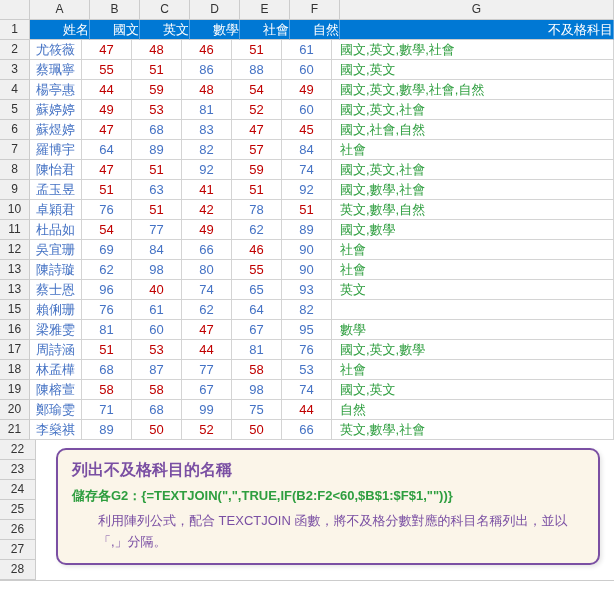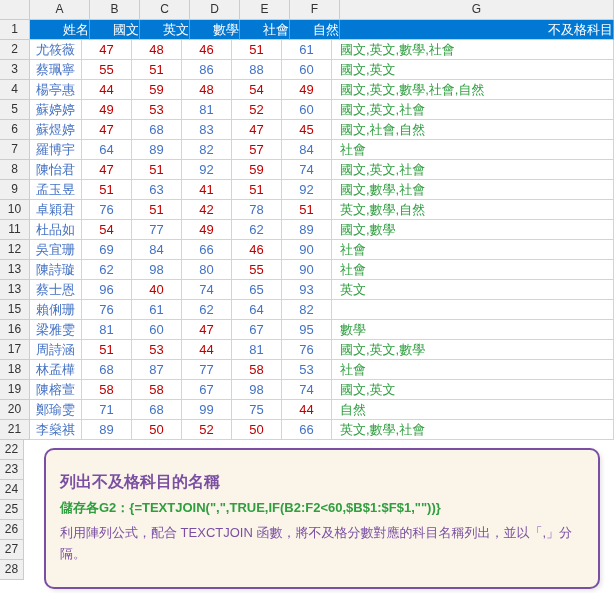--- a/index.html
+++ b/index.html
@@ -11,26 +11,26 @@
   .rowhead { width: 30px; background: #f0f0f0; border-right: 1px solid #ccc; border-bottom: 1px solid #ccc; text-align: center; color: #333; line-height: 19px; font-size: 12px; }
   .header-cell { background: #0078d4; color: #fff; border-right: 1px solid #5ba3e0; border-bottom: 1px solid #ccc; text-align: right; line-height: 19px; }
   .cell { border-right: 1px solid #d4d4d4; border-bottom: 1px solid #d4d4d4; line-height: 19px; padding: 0 4px; overflow: hidden; white-space: nowrap; background: #fff; }
   .cA { width: 52px; text-align: center; color: #4472c4; }
   .cN { width: 50px; text-align: center; }
   .cG { flex: 1; color: #2e9e3f; text-align: left; padding-left: 8px; }
   .fail { color: #c00000; }
   .pass { color: #4472c4; }
   .note-area { display: flex; }
   .note-rowheads { display: flex; flex-direction: column; }
-  .note-rowhead { width: 24px; height: 20px; background: #f0f0f0; border-right: 1px solid #ccc; border-bottom: 1px solid #ccc; text-align: center; line-height: 19px; font-size: 12px; color: #333; }
+  .note-rowhead { width: 36px; height: 20px; background: #f0f0f0; border-right: 1px solid #ccc; border-bottom: 1px solid #ccc; text-align: center; line-height: 19px; font-size: 12px; color: #333; }
   .note-container { flex: 1; padding: 8px 14px 8px 20px; position: relative; }
-  .notebox { border: 2px solid #7a4fa3; border-radius: 10px; background: #fbf5e9; padding: 22px 14px; box-shadow: 2px 2px 4px rgba(0,0,0,0.1); }
+  .notebox { border: 2px solid #7a4fa3; border-radius: 10px; background: #fbf5e9; padding: 10px 14px; box-shadow: 2px 2px 4px rgba(0,0,0,0.1); }
   .note-title { color: #7a4fa3; font-size: 16px; font-weight: bold; margin-bottom: 6px; }
   .note-formula { color: #2e9e3f; font-weight: bold; margin-bottom: 6px; font-size: 13px; }
-  .note-desc { color: #7a4fa3; line-height: 1.6; }
+  .note-desc { color: #7a4fa3; line-height: 1.6; margin-left: 26px; }
   .wA { width: 60px; } .wN { width: 50px; } .wG { flex: 1; }
 </style>
 </head>
 <body>
 
 <div class="grid">
 
   <div class="row">
     <div class="corner"></div>
     <div class="colhead wA">A</div>

